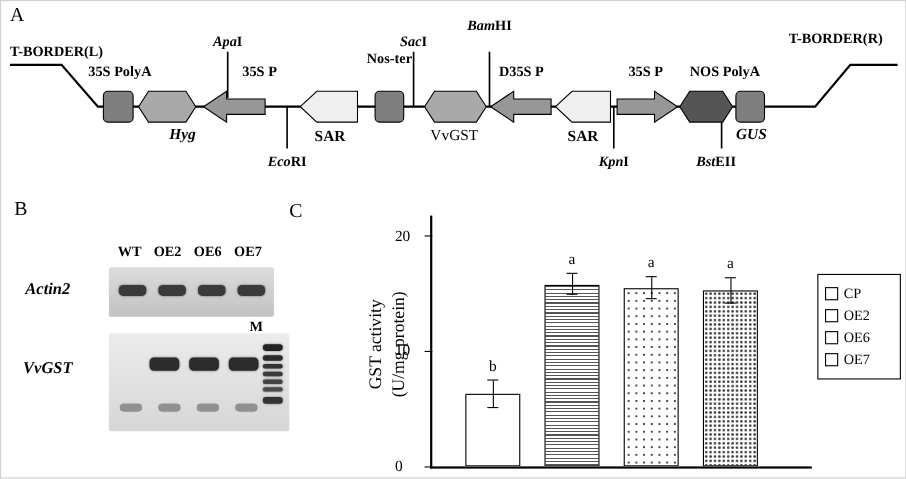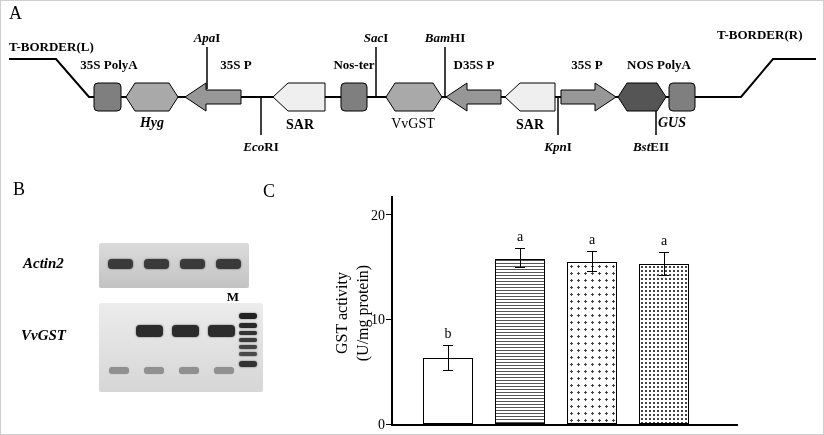--- a/index.html
+++ b/index.html
@@ -6,21 +6,21 @@
   body { margin: 0; background: #fff; }
   .fig {
     position: relative; width: 824px; height: 435px; background: #fff;
     font-family: "Liberation Serif", "DejaVu Serif", serif; color: #000;
     border: 1px solid #cfcfcf; overflow: hidden;
   }
   .abs { position: absolute; }
   .panel-letter { position: absolute; font-size: 18px; }
   .lbl { position: absolute; font-size: 13px; font-weight: bold; text-align: center; white-space: nowrap; }
   .gene { position: absolute; font-size: 14px; font-weight: bold; text-align: center; white-space: nowrap; }
-  .gene.italic { font-style: italic; }
+  .gene.italic { font-style: italic; text-align: right; }
   .gene.normal { font-weight: normal; }
   .site { position: absolute; font-size: 13px; font-weight: bold; text-align: center; white-space: nowrap; }
   .site .it { font-style: italic; }
 
   
   .gel { position: absolute; border-radius: 2px; }
   .gel1 { left: 98px; top: 242px; width: 150px; height: 45px; background: linear-gradient(180deg,#dcdcdc,#c2c2c2); }
   .gel2 { left: 98px; top: 302px; width: 164px; height: 89px; background: linear-gradient(180deg,#ececec,#d6d6d6); }
   .band { position: absolute; background: #3a3a3a; border-radius: 4px; box-shadow: 0 0 2px rgba(40,40,40,.7); }
   .band.faint { background: #909090; box-shadow: 0 0 1px rgba(90,90,90,.6); }
@@ -31,21 +31,21 @@
   .plot { position: absolute; left: 390px; top: 195px; width: 347px; height: 230px;
           border-left: 2px solid #000; border-bottom: 2px solid #000; }
   .bar { position: absolute; bottom: 0; width: 50px; background: #fff; border: 1px solid #000; }
   .pat1 { background-image: repeating-linear-gradient(0deg,#555 0,#555 1px,transparent 1px,transparent 3px); }
   .pat2 { background-image: radial-gradient(circle,#444 1px,transparent 1.3px); background-size: 7px 7px; }
   .pat3 { background-image: radial-gradient(circle,#444 1px,transparent 1.3px); background-size: 4px 4px; }
   .errline { position: absolute; width: 1px; background: #000; }
   .errcap { position: absolute; width: 10px; height: 1px; background: #000; }
   .sig { position: absolute; width: 20px; text-align: center; font-size: 14px; }
   .ytick-mark { position: absolute; left: -7px; width: 7px; height: 1px; background: #000; }
-  .ytick-label { position: absolute; left: -34px; width: 26px; text-align: right; font-size: 14px; }
+  .ytick-label { position: absolute; left: -34px; width: 26px; font-size: 14px; }
   .ytitle { position: absolute; left: 252px; top: 290px; width: 200px; height: 44px;
             transform: rotate(-90deg); text-align: center; font-size: 16px; line-height: 21px; }
   .legend { position: absolute; left: 742px; top: 248px; width: 76px; border: 1px solid #000;
             padding: 5px 4px; background: #fff; }
   .legrow { display: flex; align-items: center; gap: 5px; margin: 4px 2px; }
   .sw { width: 12px; height: 12px; border: 1px solid #000; background: #fff; flex: 0 0 auto; }
   .leglabel { font-size: 13px; }
 </style>
 </head>
 <body>
@@ -74,39 +74,40 @@
     <polygon points="560,89 594,89 594,82 615,96 594,110 594,103 560,103" fill="#979797" stroke="#000"></polygon>
     <polygon points="626,82 656,82 665,96 656,110 626,110 617,96" fill="#555555" stroke="#000"></polygon>
     <rect x="668" y="82" width="26" height="28" rx="4" fill="#7f7f7f" stroke="#000"></rect>
   </svg>
 
   <div class="lbl" style="left:8px;top:38px">T-BORDER(L)</div>
   <div class="lbl" style="left:716px;top:26px">T-BORDER(R)</div>
 
   <div class="lbl" style="left:70px;top:56px;width:76px">35S PolyA</div>
   <div class="lbl" style="left:205px;top:56px;width:60px">35S P</div>
-  <div class="lbl" style="left:322px;top:56px;width:62px">Nos-ter</div>
+  <div class="lbl" style="left:322px;top:44px;width:62px">Nos-ter</div>
   <div class="lbl" style="left:442px;top:56px;width:62px">D35S P</div>
   <div class="lbl" style="left:556px;top:56px;width:60px">35S P</div>
   <div class="lbl" style="left:618px;top:56px;width:80px">NOS PolyA</div>
 
   <div class="gene italic" style="left:125px;top:114px;width:52px">Hyg</div>
   <div class="gene" style="left:274px;top:116px;width:50px">SAR</div>
   <div class="gene normal" style="left:383px;top:115px;width:58px">VvGST</div>
   <div class="gene" style="left:504px;top:116px;width:50px">SAR</div>
   <div class="gene italic" style="left:646px;top:114px;width:50px">GUS</div>
 
   <div class="site" style="left:184px;top:29px;width:44px"><span class="it">Apa</span><span>I</span></div>
   <div class="site" style="left:353px;top:29px;width:44px"><span class="it">Sac</span><span>I</span></div>
-  <div class="site" style="left:419px;top:29px;width:50px"><span class="it">Bam</span><span>HI</span></div>
+  <div class="site" style="left:419px;top:14px;width:50px"><span class="it">Bam</span><span>HI</span></div>
   <div class="site" style="left:235px;top:138px;width:50px"><span class="it">Eco</span><span>RI</span></div>
   <div class="site" style="left:534px;top:138px;width:46px"><span class="it">Kpn</span><span>I</span></div>
   <div class="site" style="left:620px;top:138px;width:60px"><span class="it">Bst</span><span>EII</span></div>
 
   <span class="panel-letter" style="left:12px;top:178px">B</span>
+  <div class="lane-header">WT OE2 OE6 OE7</div>
   <div class="gel-name" style="left:22px;top:254px">Actin2</div>
   <div class="gel-name" style="left:20px;top:326px">VvGST</div>
   <div class="lbl" style="left:224px;top:288px;width:16px">M</div>
 
   <div class="gel gel1">
     <div class="band" style="left:9px;top:16px;width:25px;height:10px"></div>
     <div class="band" style="left:45px;top:16px;width:25px;height:10px"></div>
     <div class="band" style="left:81px;top:16px;width:25px;height:10px"></div>
     <div class="band" style="left:117px;top:16px;width:25px;height:10px"></div>
   </div>
@@ -154,14 +155,32 @@
       <div class="errline" style="left: 198.5px; bottom: 151.591px; height: 20.9091px;"></div>
       <div class="errcap" style="left: 194px; bottom: 172.5px;"></div>
       <div class="errcap" style="left: 194px; bottom: 151.591px;"></div>
       <div class="sig" style="left: 189px; bottom: 176.5px;">a</div>
       <div class="bar pat3" style="left: 246px; height: 159.955px;"></div>
       <div class="errline" style="left: 270.5px; bottom: 148.455px; height: 23px;"></div>
       <div class="errcap" style="left: 266px; bottom: 171.455px;"></div>
       <div class="errcap" style="left: 266px; bottom: 148.455px;"></div>
       <div class="sig" style="left: 261px; bottom: 175.455px;">a</div>
     </div>
+  <div class="legend">
+      <div class="legrow">
+        <div class="sw pat0"></div>
+        <div class="leglabel">CP</div>
+      </div>
+      <div class="legrow">
+        <div class="sw pat1"></div>
+        <div class="leglabel">OE2</div>
+      </div>
+      <div class="legrow">
+        <div class="sw pat2"></div>
+        <div class="leglabel">OE6</div>
+      </div>
+      <div class="legrow">
+        <div class="sw pat3"></div>
+        <div class="leglabel">OE7</div>
+      </div>
+    </div>
 
 </div>
 
 </body></html>

